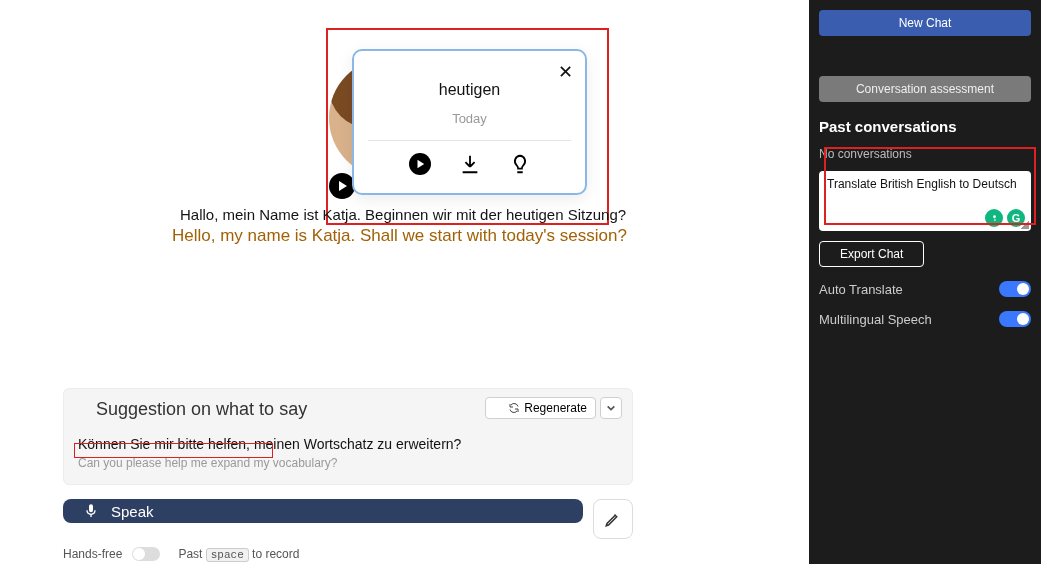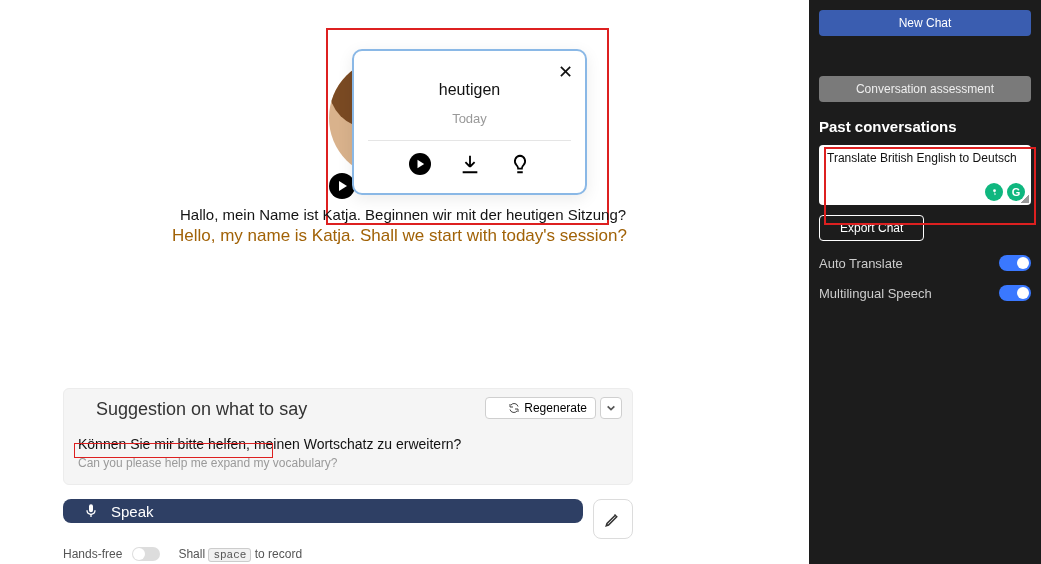--- a/index.html
+++ b/index.html
@@ -140,34 +140,35 @@
           <svg viewBox="0 0 24 24" width="18" height="18" fill="none" stroke="#333" stroke-width="2">
               <path d="M3 21l3-1 11-11-2-2L4 18l-1 3zM14 6l2 2"></path>
             </svg>
         </div>
       </div>
 
       <div class="hf-row">
         <span>Hands-free</span>
         <span class="mini-toggle"></span>
         <span style="margin-left:8px;">
-          <span>Shall</span>
+          <span>Past</span>
           <kbd>space</kbd>
           <span>to record</span>
         </span>
       </div>
     </div>
 
     <div class="red-box-2"></div>
   </div>
 
   <div class="sidebar">
     <div class="pill pill-blue">New Chat</div>
     <div class="pill pill-grey">Conversation assessment</div>
     <div class="side-h">Past conversations</div>
+    <div class="side-sub">No conversations</div>
     <div class="input-box">
       <span>Translate British English to Deutsch</span>
       <div class="input-icons">
         <span class="g-badge2">
           <svg viewBox="0 0 24 24" width="11" height="11" fill="#fff">
               <circle cx="12" cy="8" r="3"></circle>
               <path d="M12 11v7l-3-2 3 2 3-2"></path>
             </svg>
         </span>
         <span class="g-badge">G</span>

